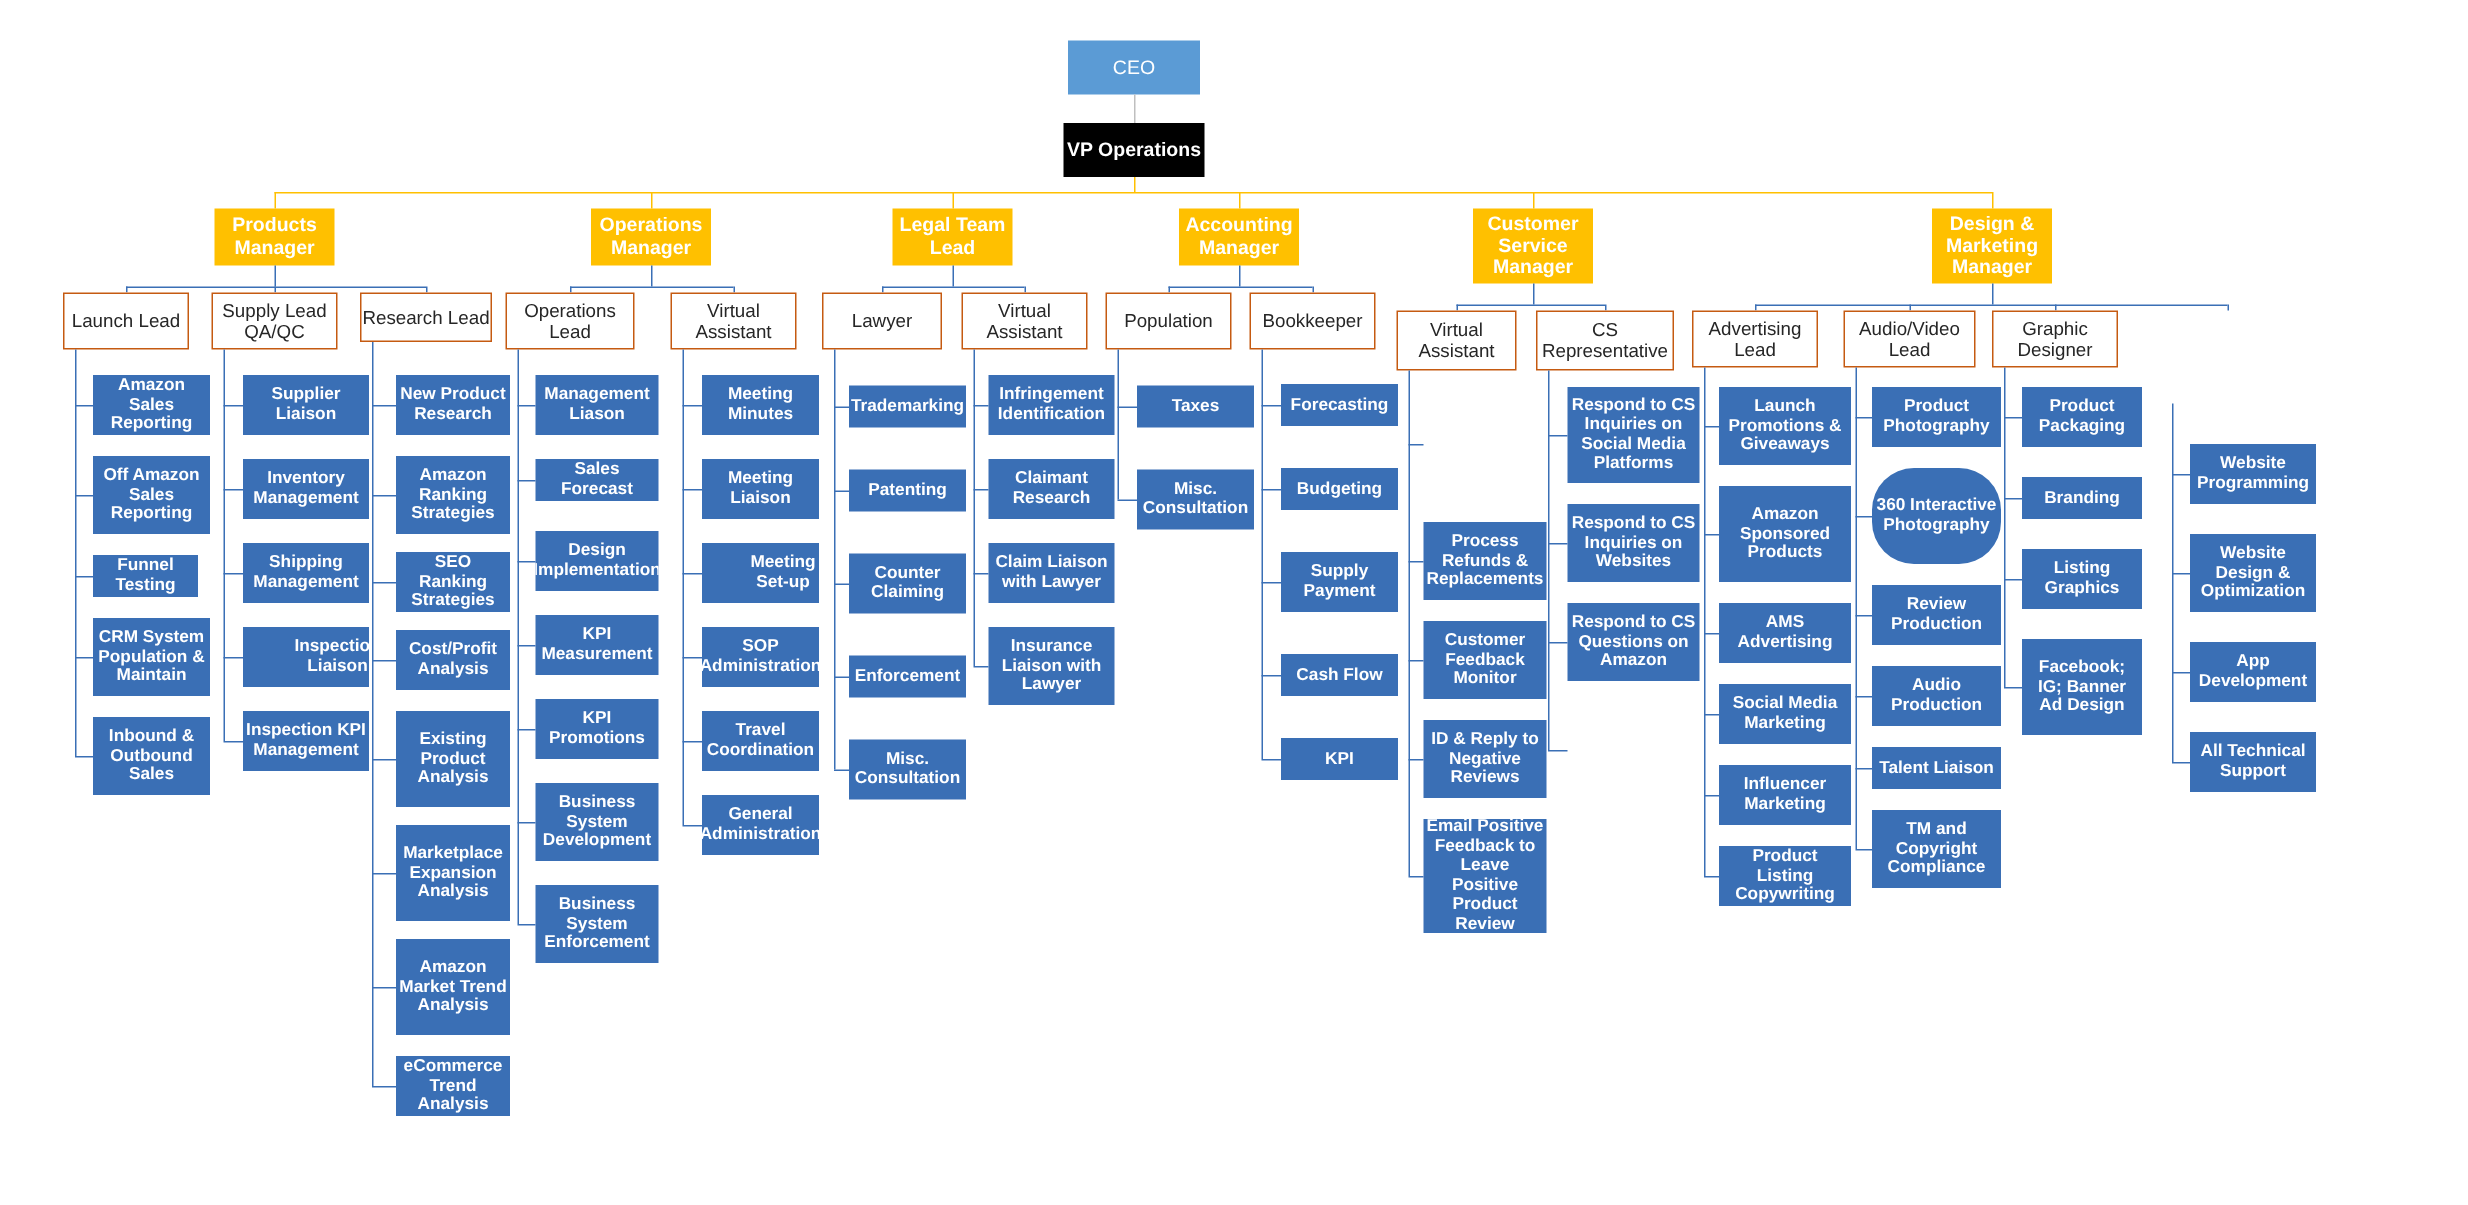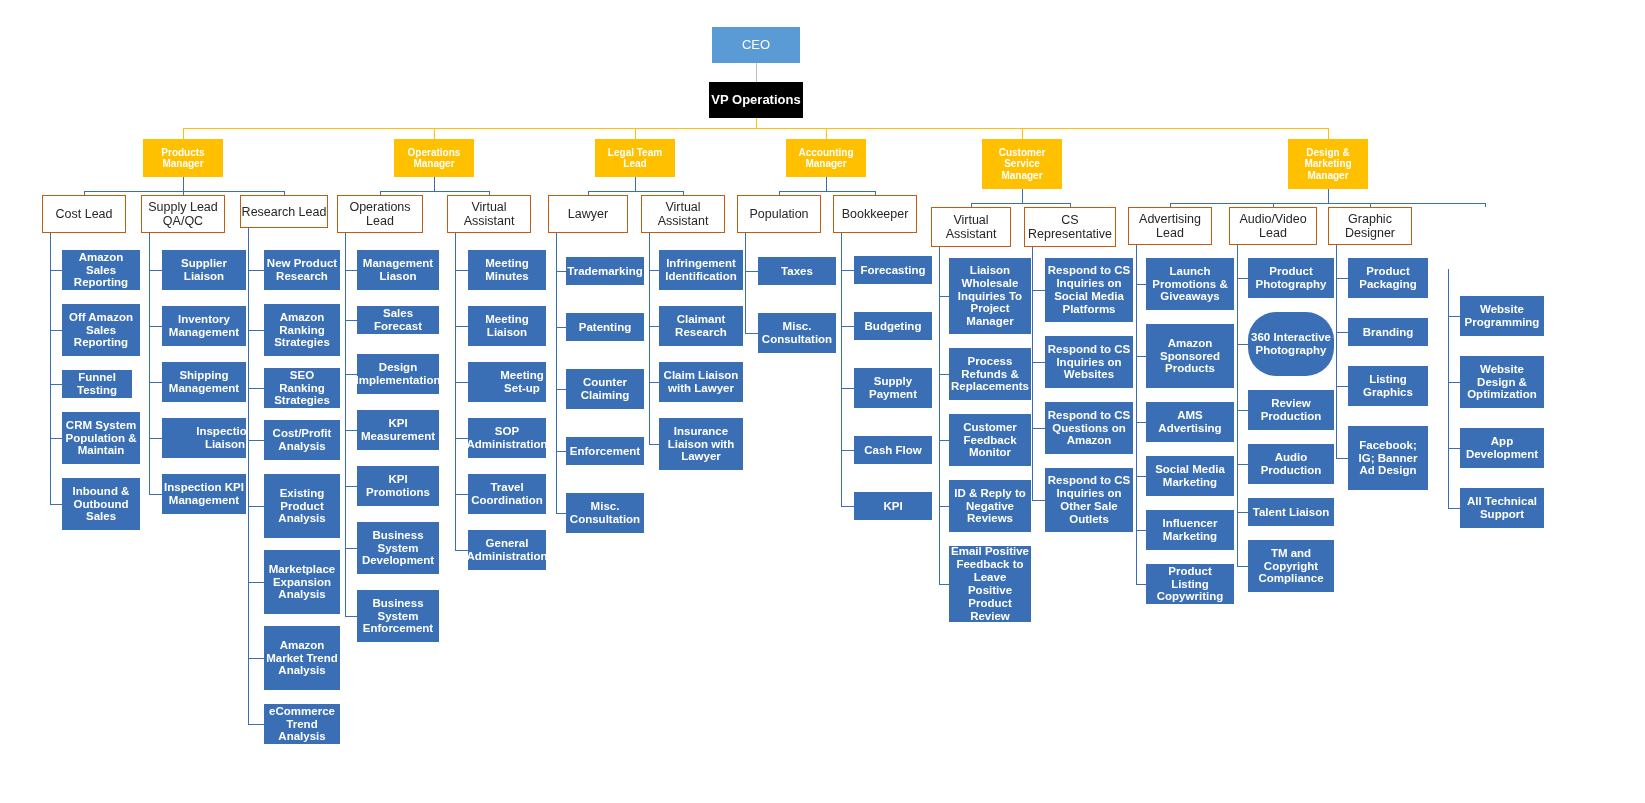--- a/index.html
+++ b/index.html
@@ -29,21 +29,21 @@
   .ceo{
     background:#5B9BD5; color:#ffffff;
     font-size:13px; font-weight:400;
   }
   .vp{
     background:#000000; color:#ffffff;
     font-size:13px; font-weight:700;
   }
   .mgr{
     background:#FFC000; color:#ffffff;
-    font-size:10px; font-weight:700;
+    font-size:13px; font-weight:700;
   }
   .lead{
     background:#ffffff; color:#262626;
     border:1.3px solid #C55A11;
     font-size:12.5px; font-weight:400;
   }
   .task{
     background:#3A6FB5; color:#ffffff;
     font-size:11.5px; font-weight:700;
     padding:1px 2px;
@@ -91,21 +91,21 @@
     <div class="ln gold" style="left: 1328px; top: 128px; width: 1.4px; height: 11px;"></div>
     <div class="node mgr" style="left: 1288px; top: 139px; width: 80px; height: 50px;">
       <span style="white-space: pre-line;">Design &amp;
 Marketing
 Manager</span>
     </div>
     <div class="ln " style="left: 183px; top: 177px; width: 1.4px; height: 14px;"></div>
     <div class="ln " style="left: 84px; top: 191px; width: 200px; height: 1.4px;"></div>
     <div class="ln " style="left: 84px; top: 191px; width: 1.4px; height: 4px;"></div>
     <div class="node lead" style="left: 42px; top: 195px; width: 84px; height: 38px;">
-      <span style="white-space: pre-line;">Cost Lead</span>
+      <span style="white-space: pre-line;">Launch Lead</span>
     </div>
     <div class="ln " style="left: 183px; top: 191px; width: 1.4px; height: 4px;"></div>
     <div class="node lead" style="left: 141px; top: 195px; width: 84px; height: 38px;">
       <span style="white-space: pre-line;">Supply Lead
 QA/QC</span>
     </div>
     <div class="ln " style="left: 284px; top: 191px; width: 1.4px; height: 4px;"></div>
     <div class="node lead" style="left: 240px; top: 195px; width: 88px; height: 33px;">
       <span style="white-space: pre-line;">Research Lead</span>
     </div>
@@ -362,23 +362,20 @@
     <div class="ln " style="left: 841px; top: 388px; width: 13px; height: 1.4px;"></div>
     <div class="node task" style="left: 854px; top: 436px; width: 78px; height: 28px;">
       <span style="white-space: pre-line;">Cash Flow</span>
     </div>
     <div class="ln " style="left: 841px; top: 450px; width: 13px; height: 1.4px;"></div>
     <div class="node task" style="left: 854px; top: 492px; width: 78px; height: 28px;">
       <span style="white-space: pre-line;">KPI</span>
     </div>
     <div class="ln " style="left: 841px; top: 506px; width: 13px; height: 1.4px;"></div>
     <div class="ln " style="left: 841px; top: 233px; width: 1.4px; height: 273px;"></div>
-    <div class="node task" style="left: 949px; top: 258px; width: 82px; height: 76px;">
-      <span style="white-space: pre-line;">Liaison Wholesale Inquiries To Project Manager</span>
-    </div>
     <div class="ln " style="left: 939px; top: 296px; width: 10px; height: 1.4px;"></div>
     <div class="node task" style="left: 949px; top: 348px; width: 82px; height: 52px;">
       <span style="white-space: pre-line;">Process Refunds &amp; Replacements</span>
     </div>
     <div class="ln " style="left: 939px; top: 374px; width: 10px; height: 1.4px;"></div>
     <div class="node task" style="left: 949px; top: 414px; width: 82px; height: 52px;">
       <span style="white-space: pre-line;">Customer Feedback Monitor</span>
     </div>
     <div class="ln " style="left: 939px; top: 440px; width: 10px; height: 1.4px;"></div>
     <div class="node task" style="left: 949px; top: 480px; width: 82px; height: 52px;">
@@ -395,23 +392,20 @@
     </div>
     <div class="ln " style="left: 1032px; top: 290px; width: 13px; height: 1.4px;"></div>
     <div class="node task" style="left: 1045px; top: 336px; width: 88px; height: 52px;">
       <span style="white-space: pre-line;">Respond to CS Inquiries on Websites</span>
     </div>
     <div class="ln " style="left: 1032px; top: 362px; width: 13px; height: 1.4px;"></div>
     <div class="node task" style="left: 1045px; top: 402px; width: 88px; height: 52px;">
       <span style="white-space: pre-line;">Respond to CS Questions on Amazon</span>
     </div>
     <div class="ln " style="left: 1032px; top: 428px; width: 13px; height: 1.4px;"></div>
-    <div class="node task" style="left: 1045px; top: 468px; width: 88px; height: 64px;">
-      <span style="white-space: pre-line;">Respond to CS Inquiries on Other Sale Outlets</span>
-    </div>
     <div class="ln " style="left: 1032px; top: 500px; width: 13px; height: 1.4px;"></div>
     <div class="ln " style="left: 1032px; top: 247px; width: 1.4px; height: 253px;"></div>
     <div class="node task" style="left: 1146px; top: 258px; width: 88px; height: 52px;">
       <span style="white-space: pre-line;">Launch Promotions &amp; Giveaways</span>
     </div>
     <div class="ln " style="left: 1136px; top: 284px; width: 10px; height: 1.4px;"></div>
     <div class="node task" style="left: 1146px; top: 324px; width: 88px; height: 64px;">
       <span style="white-space: pre-line;">Amazon Sponsored Products</span>
     </div>
     <div class="ln " style="left: 1136px; top: 356px; width: 10px; height: 1.4px;"></div>

